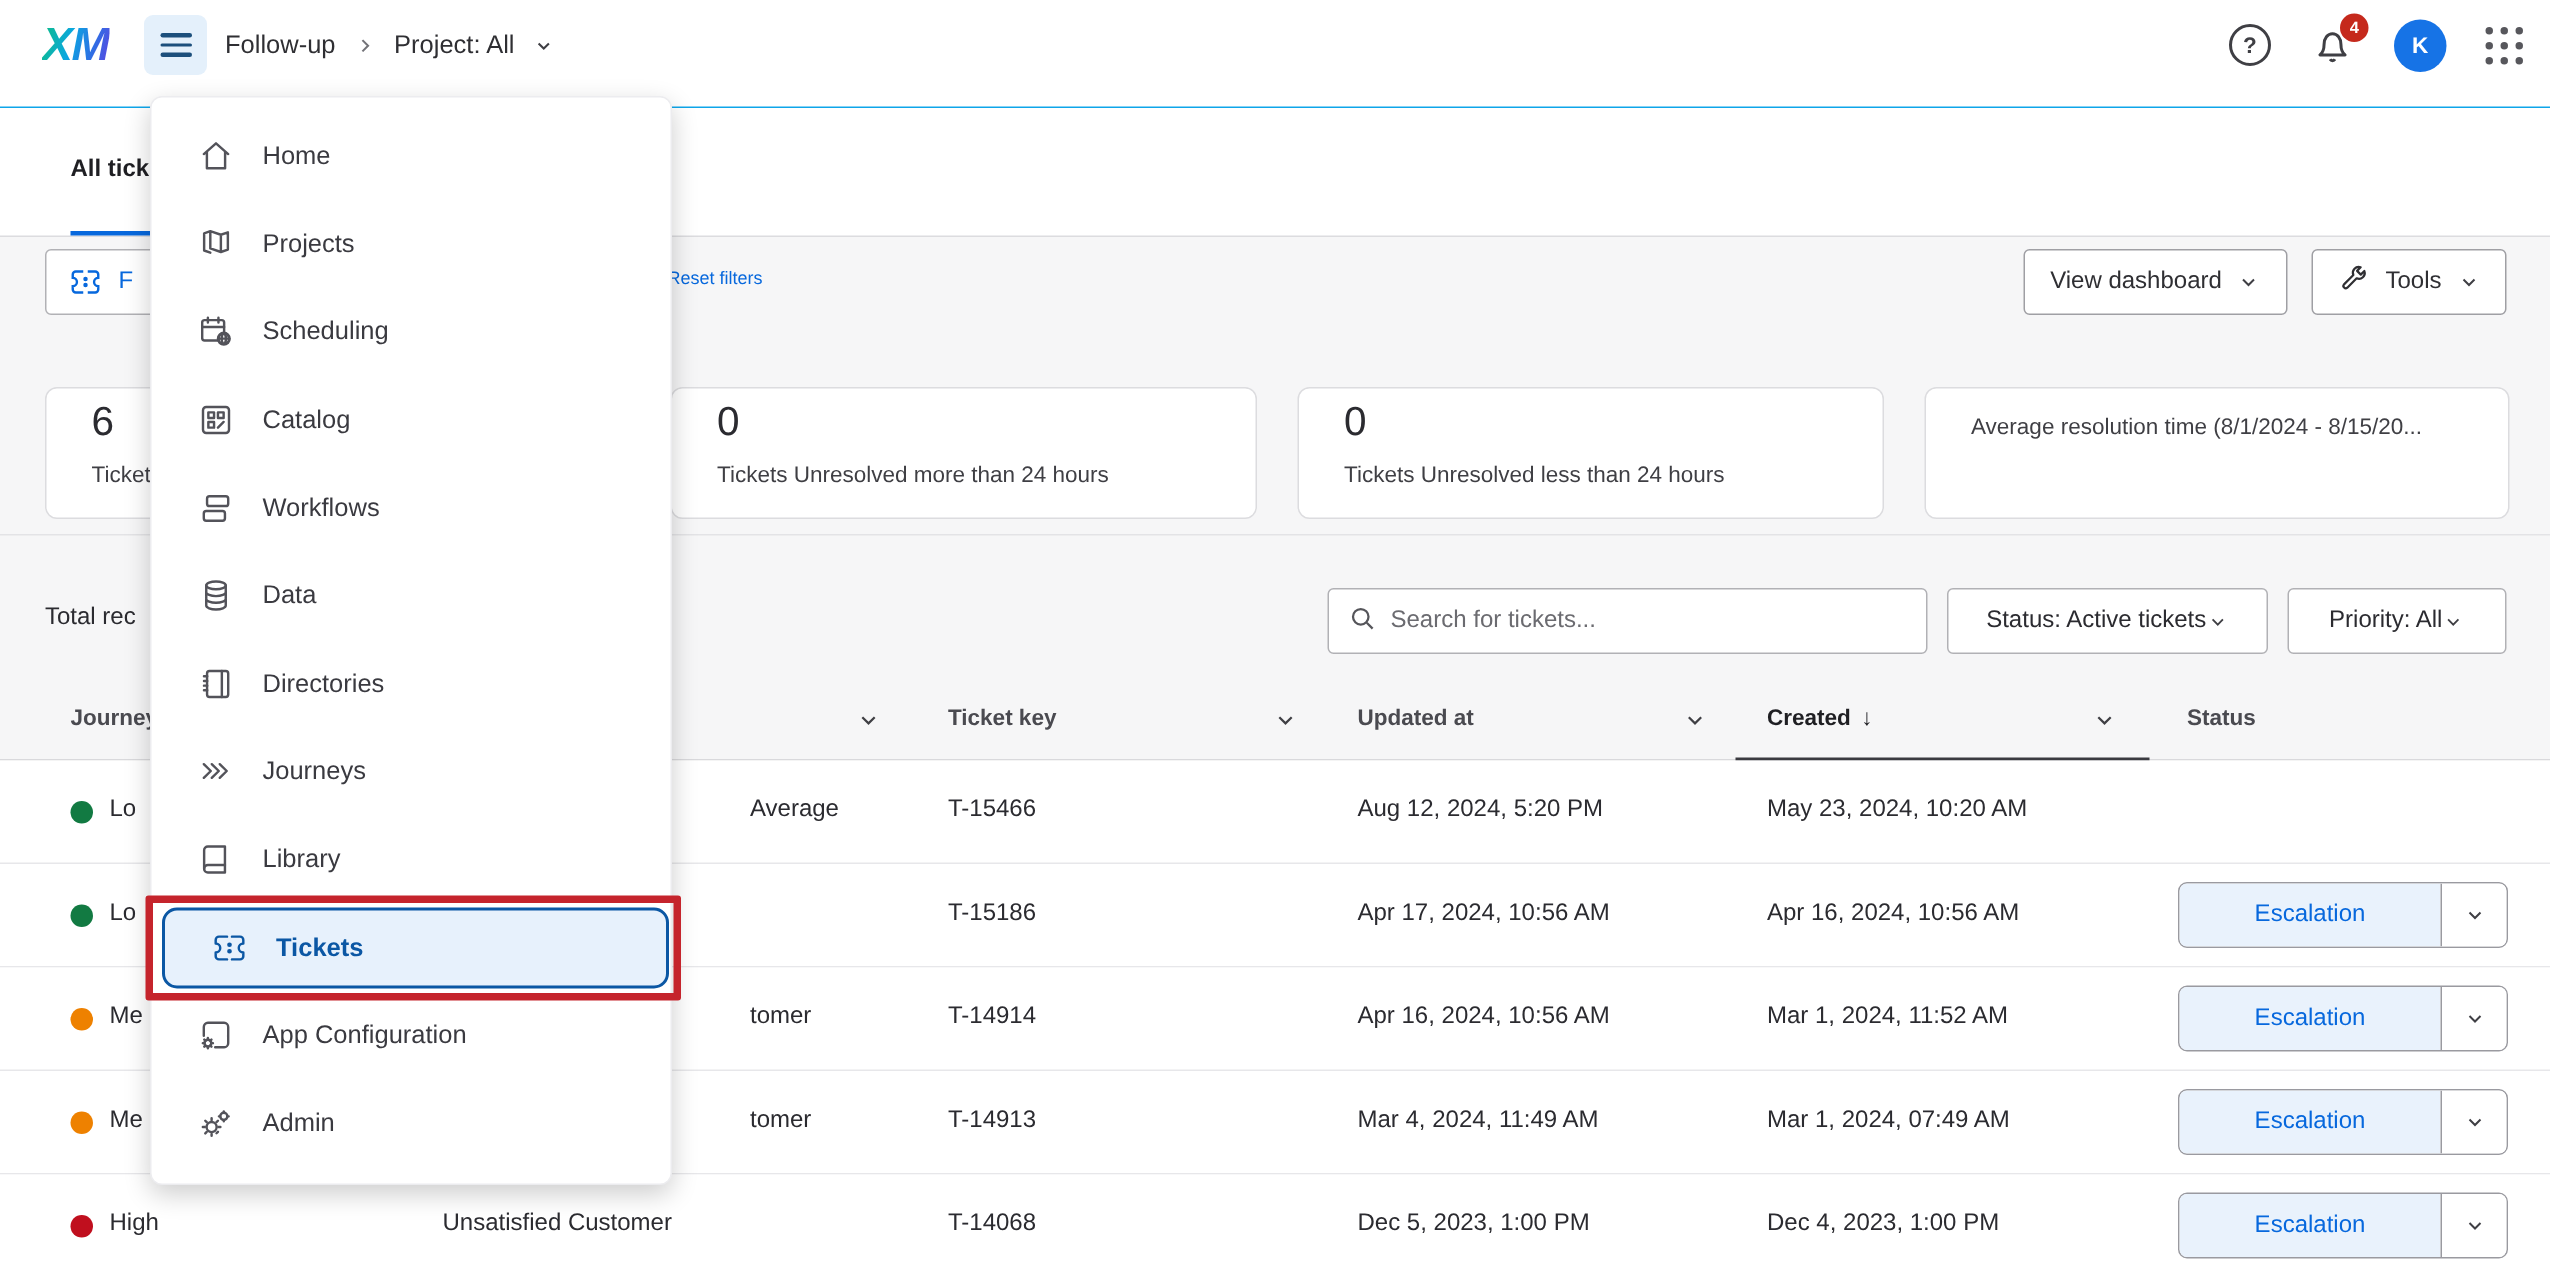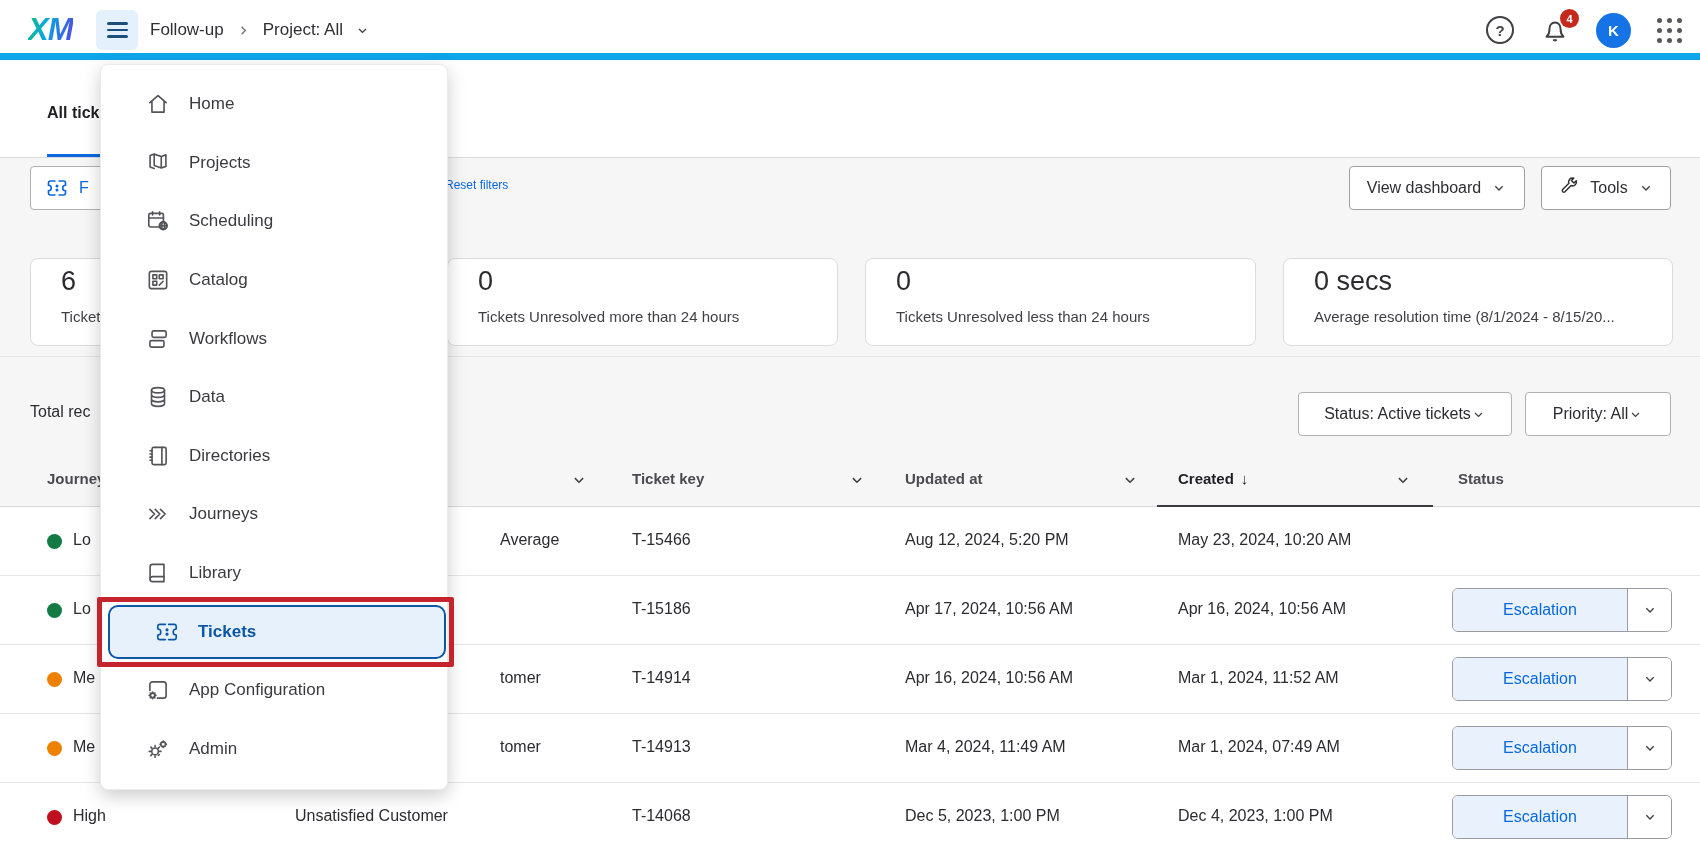--- a/index.html
+++ b/index.html
@@ -1,21 +1,21 @@
 <!DOCTYPE html>
 <html><head>
 <meta charset="utf-8">
 <style>
   * { margin:0; padding:0; box-sizing:border-box; }
   html,body { width:1700px; height:850px; }
   body { font-family:"Liberation Sans", sans-serif; background:#f6f6f7; }
   #app { position:relative; width:1700px; height:850px; overflow:hidden; background:#f6f6f7; }
 
   
-  .topbar { position:absolute; left:0; top:0; width:1700px; height:60px; background:#fff; border-bottom:7px solid #0ea5e9; z-index:40; }
+  .topbar { position:absolute; left:0; top:0; width:1700px; height:72px; background:#fff; border-bottom:1px solid #0ea5e9; z-index:40; }
   .logo { position:absolute; left:28px; top:12px; font-size:31px; font-weight:800; font-style:italic; letter-spacing:-1px;
           background:linear-gradient(105deg,#0fbf7f 0%,#0aa7e0 42%,#2f6fe4 72%,#6141e0 100%);
           -webkit-background-clip:text; background-clip:text; color:transparent; }
   .menu-btn { position:absolute; left:96px; top:10px; width:42px; height:40px; background:#e4f0fb; border:none; border-radius:6px;
               display:flex; flex-direction:column; align-items:center; justify-content:center; gap:4px; cursor:pointer; }
   .menu-btn .bar { width:21px; height:2.6px; background:#1c4f7c; border-radius:2px; }
   .breadcrumb { position:absolute; left:150px; top:0; height:60px; display:flex; align-items:center; gap:12px; font-size:17px; color:#2f2f33; }
   .crumb-sep svg, .crumb-caret svg { display:block; }
   .topbar-right { position:absolute; right:18px; top:0; height:60px; display:flex; align-items:center; gap:26px; }
   .help-btn { width:28px; height:28px; border:2px solid #3f3f44; border-radius:50%; background:#fff; color:#3f3f44;
@@ -80,21 +80,21 @@
   .trow .crt { position:absolute; left:1178px; top:24px; }
   .badge { position:absolute; left:1452px; top:12px; width:220px; height:44px; border:1px solid #9a9aa0; border-radius:6px;
            display:flex; overflow:hidden; background:#fff; }
   .badge-label { flex:1; display:flex; align-items:center; justify-content:center; font-size:16px; cursor:pointer; }
   .badge-caret { width:44px; display:flex; align-items:center; justify-content:center; border-left:1px solid #9a9aa0; background:#fff;
                  color:#3f3f44; cursor:pointer; }
 
   
   .menu-panel { position:absolute; left:100px; top:64px; width:348px; height:726px; background:#fff; border-radius:8px;
                 border:1px solid #ececef; box-shadow:0 6px 18px rgba(0,0,0,.20); z-index:50; padding-top:10px; }
-  .menu-item { height:58.6px; display:flex; align-items:center; padding-left:44px; gap:18px; color:#53535a; cursor:pointer; }
+  .menu-item { height:58.6px; display:flex; align-items:center; padding-left:30px; gap:18px; color:#53535a; cursor:pointer; }
   .menu-item .mi-icon { width:26px; height:26px; flex:0 0 26px; }
   .menu-item .mi-icon svg { width:26px; height:26px; display:block; }
   .menu-item .mi-label { font-size:17px; color:#3a3a40; }
   .menu-item.active { position:relative; left:7px; width:338px; height:54px; margin:2.3px 0;
                       background:#e7f1fc; border:2px solid #0b57a4; border-radius:10px; color:#0b57a4; }
   .menu-item.active .mi-label { color:#0b57a4; font-weight:700; }
   .annotation-box { position:absolute; left:97px; top:597px; width:357px; height:70px; border:5px solid #c5242c; border-radius:2px;
                     z-index:70; pointer-events:none; }
 </style>
 </head>
@@ -144,26 +144,32 @@
   </div>
   <div class="card card2">
     <div class="val">0</div>
     <div class="lbl">Tickets Unresolved more than 24 hours</div>
   </div>
   <div class="card card3">
     <div class="val">0</div>
     <div class="lbl">Tickets Unresolved less than 24 hours</div>
   </div>
   <div class="card card4">
-    <div class="val">0 secs</div>
     <div class="lbl">Average resolution time (8/1/2024 - 8/15/20...</div>
   </div>
   <div class="section-divider"></div>
 
   <div class="total-label">Total rec</div>
+  <div class="search-box">
+    <span><svg width="20" height="20" viewBox="0 0 24 24" fill="none" stroke="#55555a" stroke-width="1.8">
+          <circle cx="11" cy="11" r="6.2"></circle>
+          <path d="M15.8 15.8 20.5 20.5"></path>
+        </svg></span>
+    <input type="text" placeholder="Search for tickets..." style="">
+  </div>
   <button class="dd-btn dd-status">
     <span>Status: Active tickets</span>
     <span class="caret">
         <svg width="15" height="15" viewBox="0 0 24 24" fill="none" stroke="currentColor" stroke-width="2">
           <path d="M6.5 9.5 12 15l5.5-5.5"></path>
         </svg>
       </span>
   </button>
   <button class="dd-btn dd-priority">
     <span>Priority: All</span>

